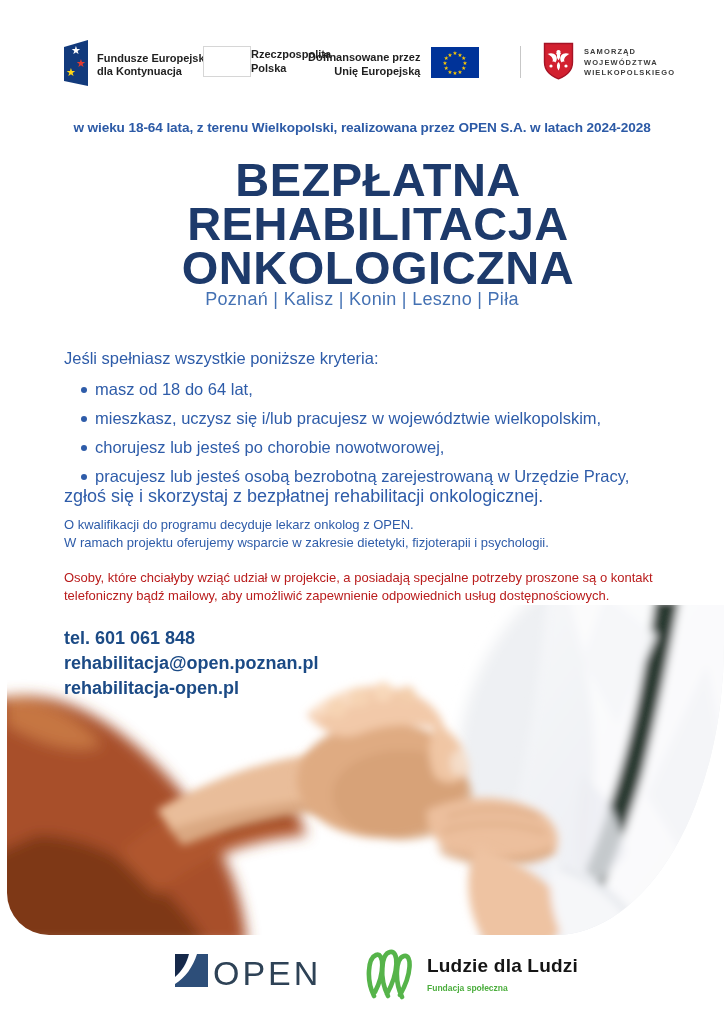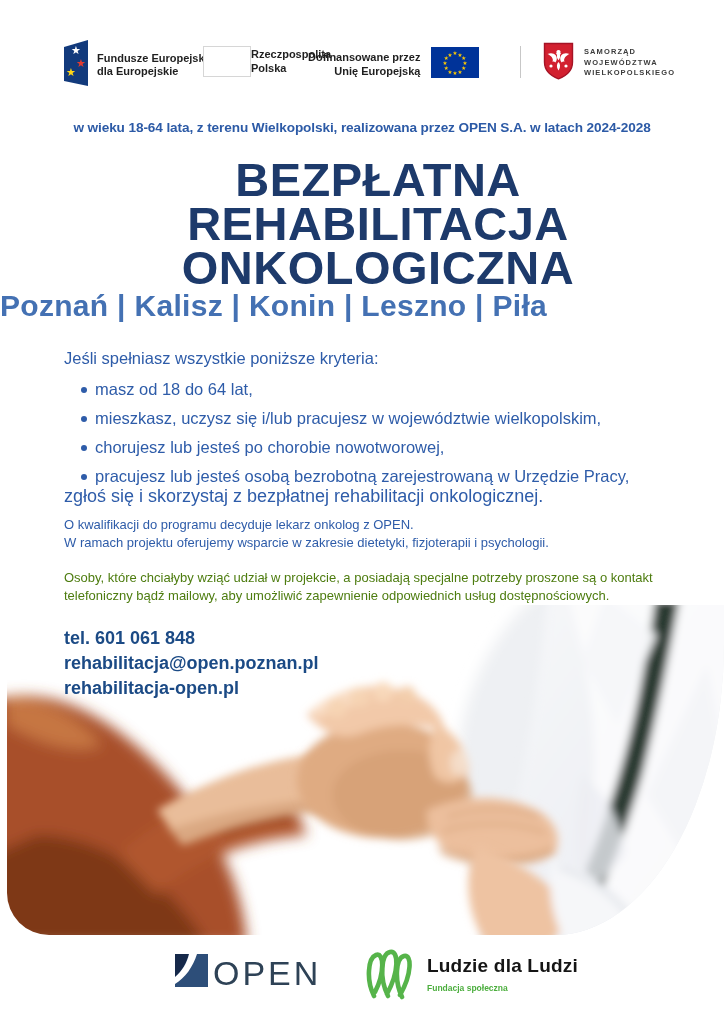--- a/index.html
+++ b/index.html
@@ -28,37 +28,37 @@
     position:absolute; top:99px; left:0; width:100%; text-align:center;
     color:#2c5aa6; font-size:13.6px; font-weight:700; line-height:19px; letter-spacing:-0.1px;
   }
 
   
   .title {
     position:absolute; top:158px; left:0; width:100%; text-align:center;
     color:#1d3a6b; font-size:47px; font-weight:700; line-height:44px; letter-spacing:0.5px;padding-left:32px;
   }
   .cities {
-    position:absolute; top:289px; left:0; width:100%; text-align:left;
-    color:#4471b3; font-size:30px; font-weight:700; letter-spacing:0.3px;
+    position:absolute; top:289px; left:0; width:100%; text-align:center;
+    color:#4471b3; font-size:18px; font-weight:400; letter-spacing:0.3px;
   }
 
   
   .lead { position:absolute; left:64px; top:349px; font-size:16.5px; color:#2e5ca9; }
   .bullets { position:absolute; left:64px; top:375px; list-style:none; }
   .bullets li {
     position:relative; padding-left:31px; font-size:16.5px; color:#2e5ca9; line-height:29px;
   }
   .bullets li::before {
     content:""; position:absolute; left:17px; top:12px; width:6px; height:6px;
     border-radius:50%; background:#2e5ca9;
   }
   .cta { position:absolute; left:64px; top:486px; font-size:18px; color:#2e5ca9; }
   .program { position:absolute; left:64px; top:516px; font-size:13px; color:#2e5ca9; line-height:17.5px; }
-  .access { position:absolute; left:64px; top:569px; width:600px; font-size:13px; color:#4d7c0f; line-height:17.5px; }
+  .access { position:absolute; left:64px; top:569px; width:600px; font-size:13px; color:#b91c1c; line-height:17.5px; }
 
   
   .contact { position:absolute; left:64px; top:626px; z-index:3; }
   .contact div, .contact a {
     display:block; font-size:18px; font-weight:700; color:#1b4a85;
     line-height:25px; text-decoration:none;
   }
 
   
   .photo {
@@ -89,21 +89,21 @@
     <span>
       <svg width="24" height="46" viewBox="0 0 24 46">
         <polygon points="0,7 24,0 24,46 0,41" fill="#123a7c"></polygon>
         <text x="12" y="14" font-size="11" fill="#ffffff" text-anchor="middle">★</text>
         <text x="7" y="36" font-size="11" fill="#ffd617" text-anchor="middle">★</text>
         <text x="17" y="27" font-size="11" fill="#e03c31" text-anchor="middle">★</text>
       </svg>
     </span>
     <span class="hdr-text">
       <span>Fundusze Europejskie</span><br>
-      <span>dla Europejskie</span>
+      <span>dla Kontynuacja</span>
     </span>
   </div>
 
   <div class="hdr-item" id="logo-pl">
     <span class="flag-pl"><span class="red"></span></span>
     <span class="hdr-text">
       <span>Rzeczpospolita</span><br>
       <span>Polska</span>
     </span>
   </div>

